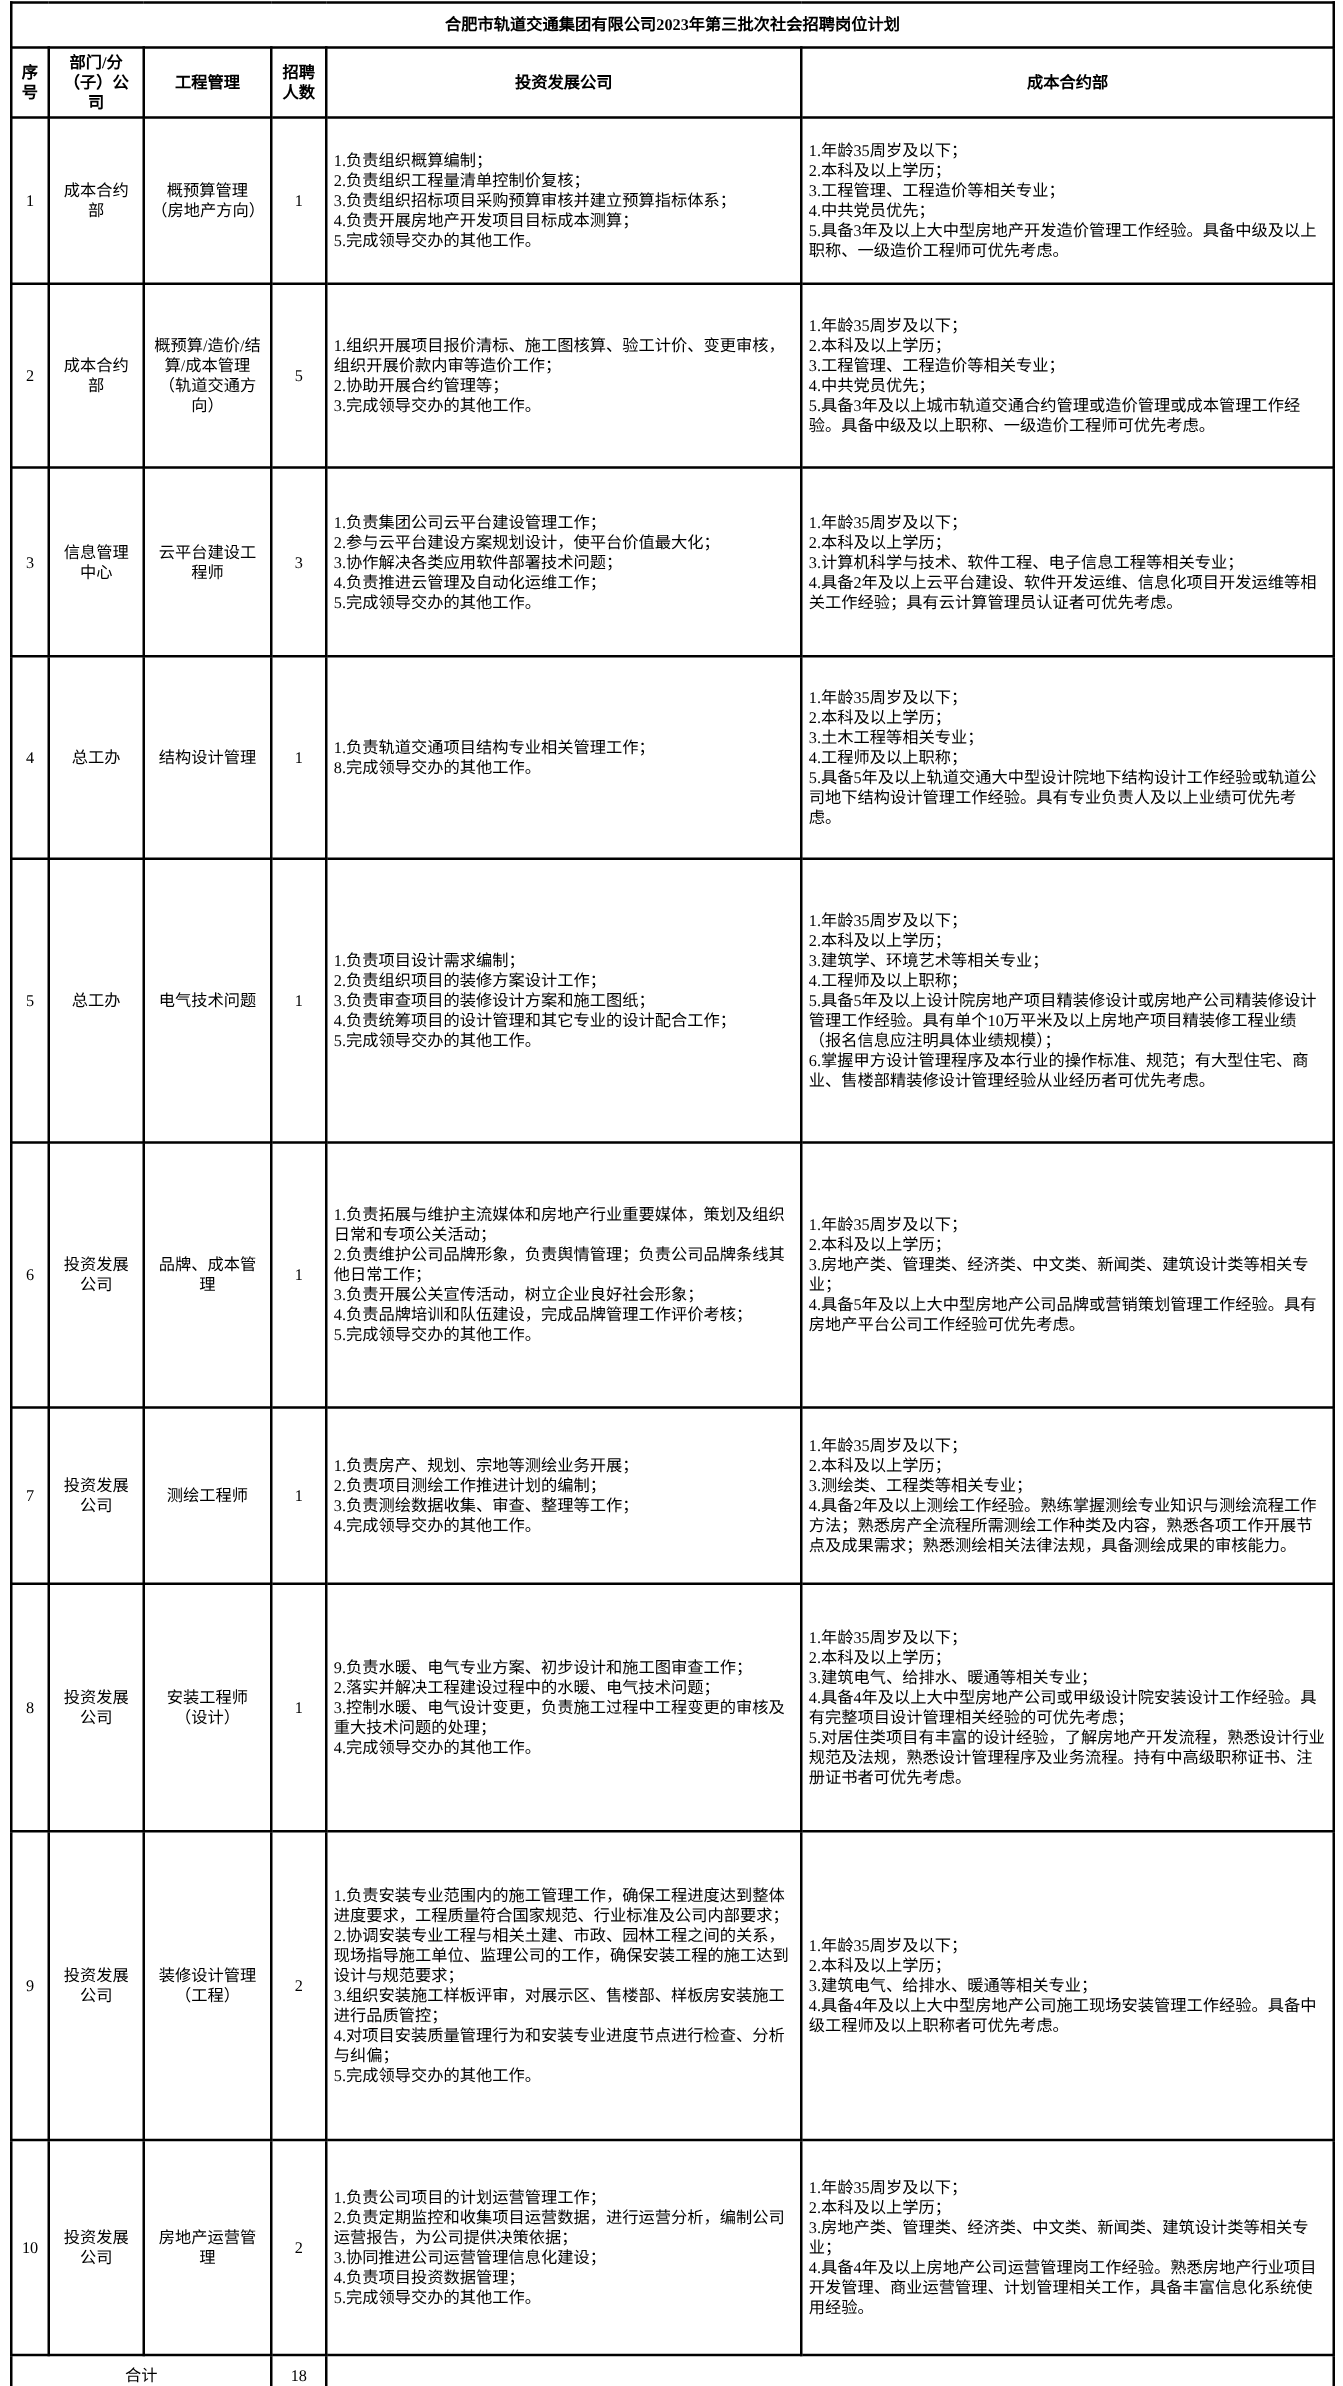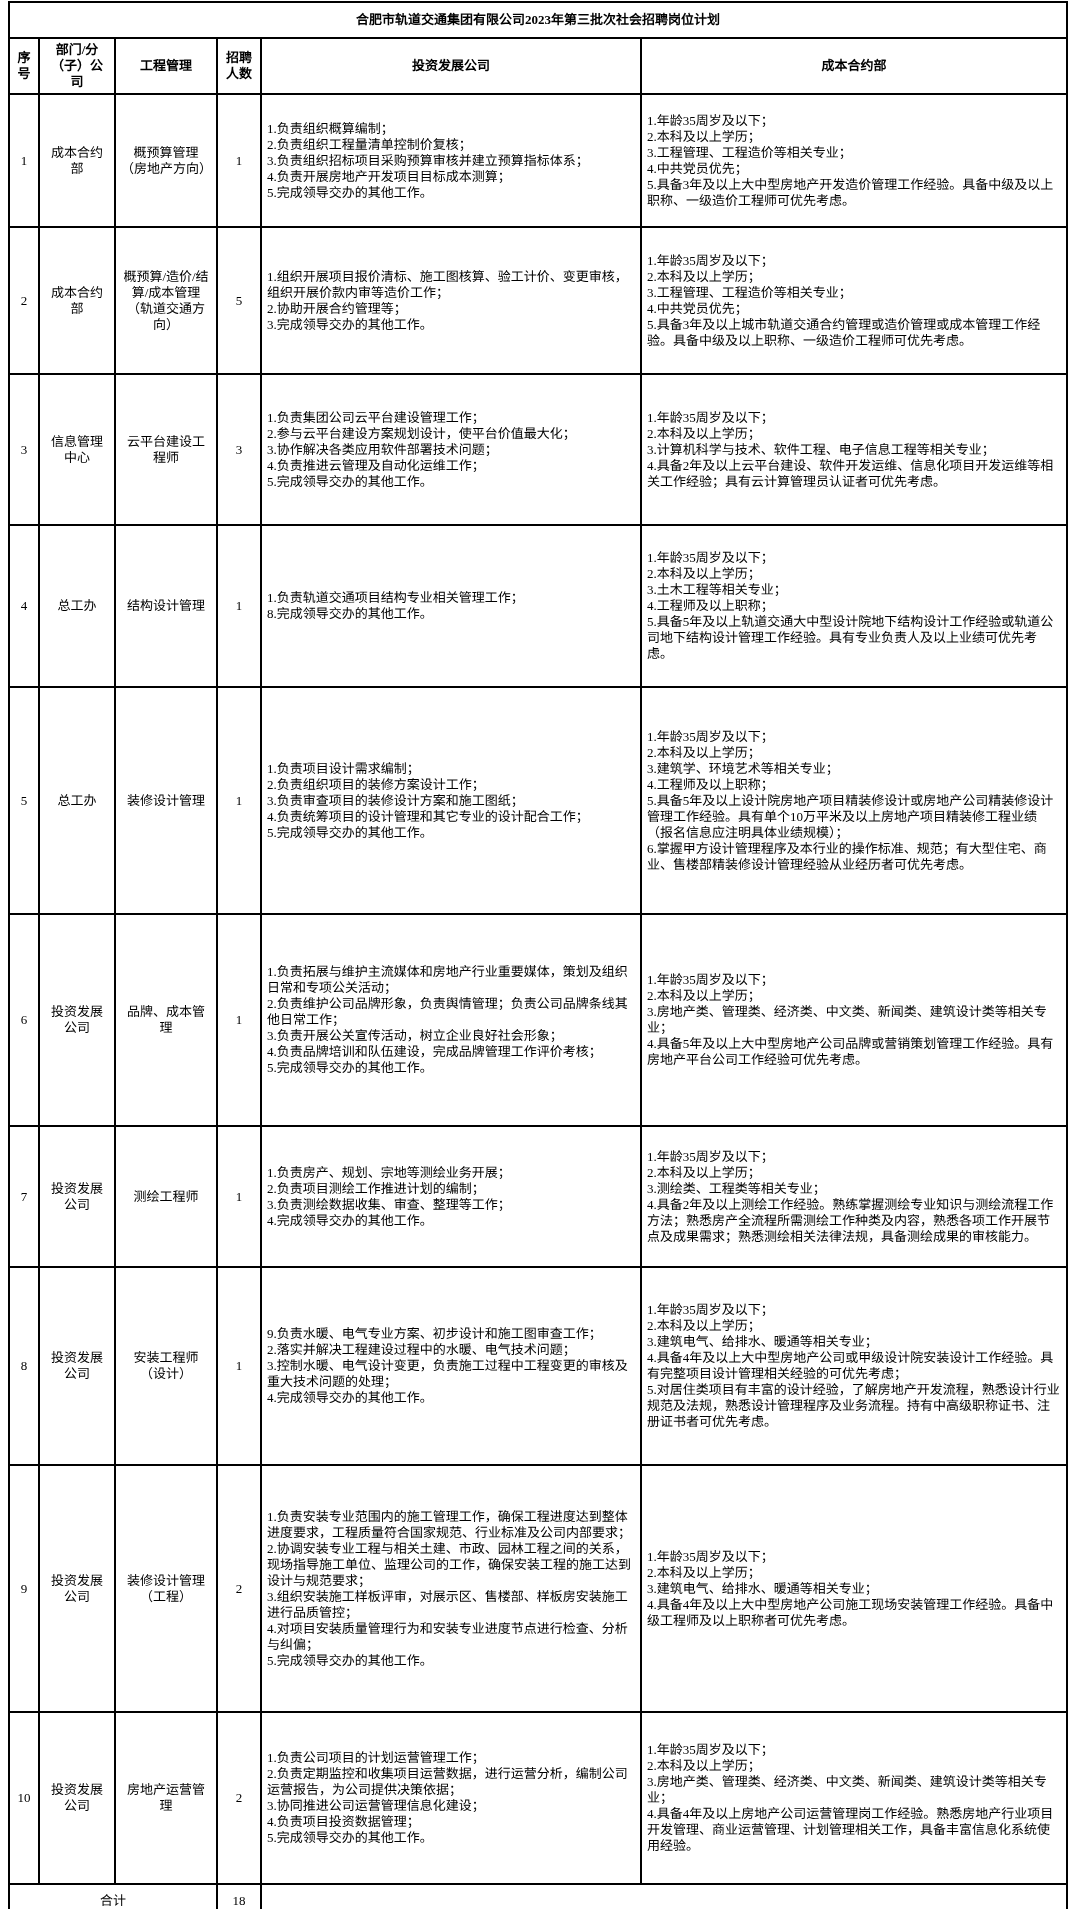--- a/index.html
+++ b/index.html
@@ -148,21 +148,21 @@
 8.完成领导交办的其他工作。</td>
     <td class="c-req">1.年龄35周岁及以下；
 2.本科及以上学历；
 3.土木工程等相关专业；
 4.工程师及以上职称；
 5.具备5年及以上轨道交通大中型设计院地下结构设计工作经验或轨道公司地下结构设计管理工作经验。具有专业负责人及以上业绩可优先考虑。</td>
   </tr>
         <tr>
     <td class="c-no">5</td>
     <td class="c-dept">总工办</td>
-    <td class="c-pos">装修设计管理</td>
+    <td class="c-pos">电气技术问题</td>
     <td class="c-count">1</td>
     <td class="c-duties">1.负责项目设计需求编制；
 2.负责组织项目的装修方案设计工作；
 3.负责审查项目的装修设计方案和施工图纸；
 4.负责统筹项目的设计管理和其它专业的设计配合工作；
 5.完成领导交办的其他工作。</td>
     <td class="c-req">1.年龄35周岁及以下；
 2.本科及以上学历；
 3.建筑学、环境艺术等相关专业；
 4.工程师及以上职称；

